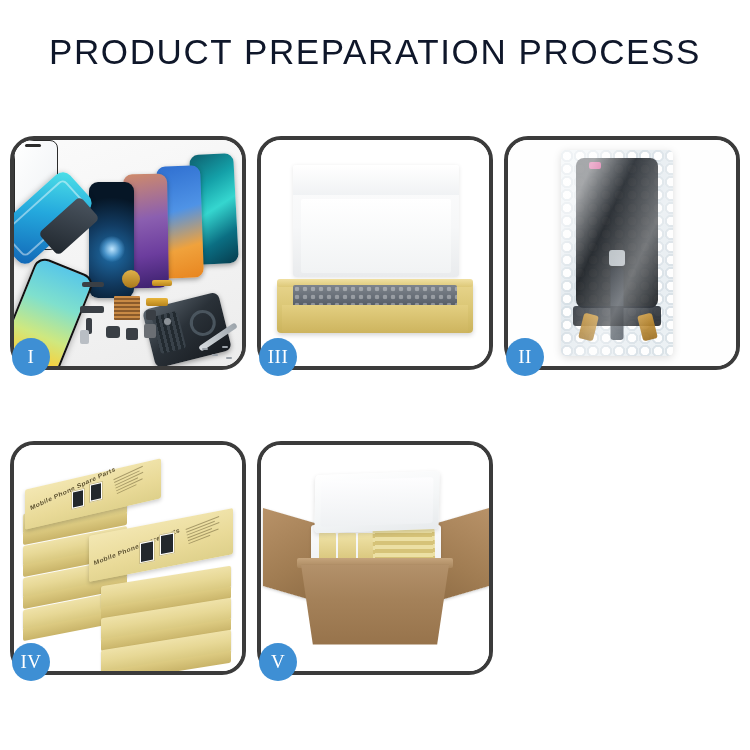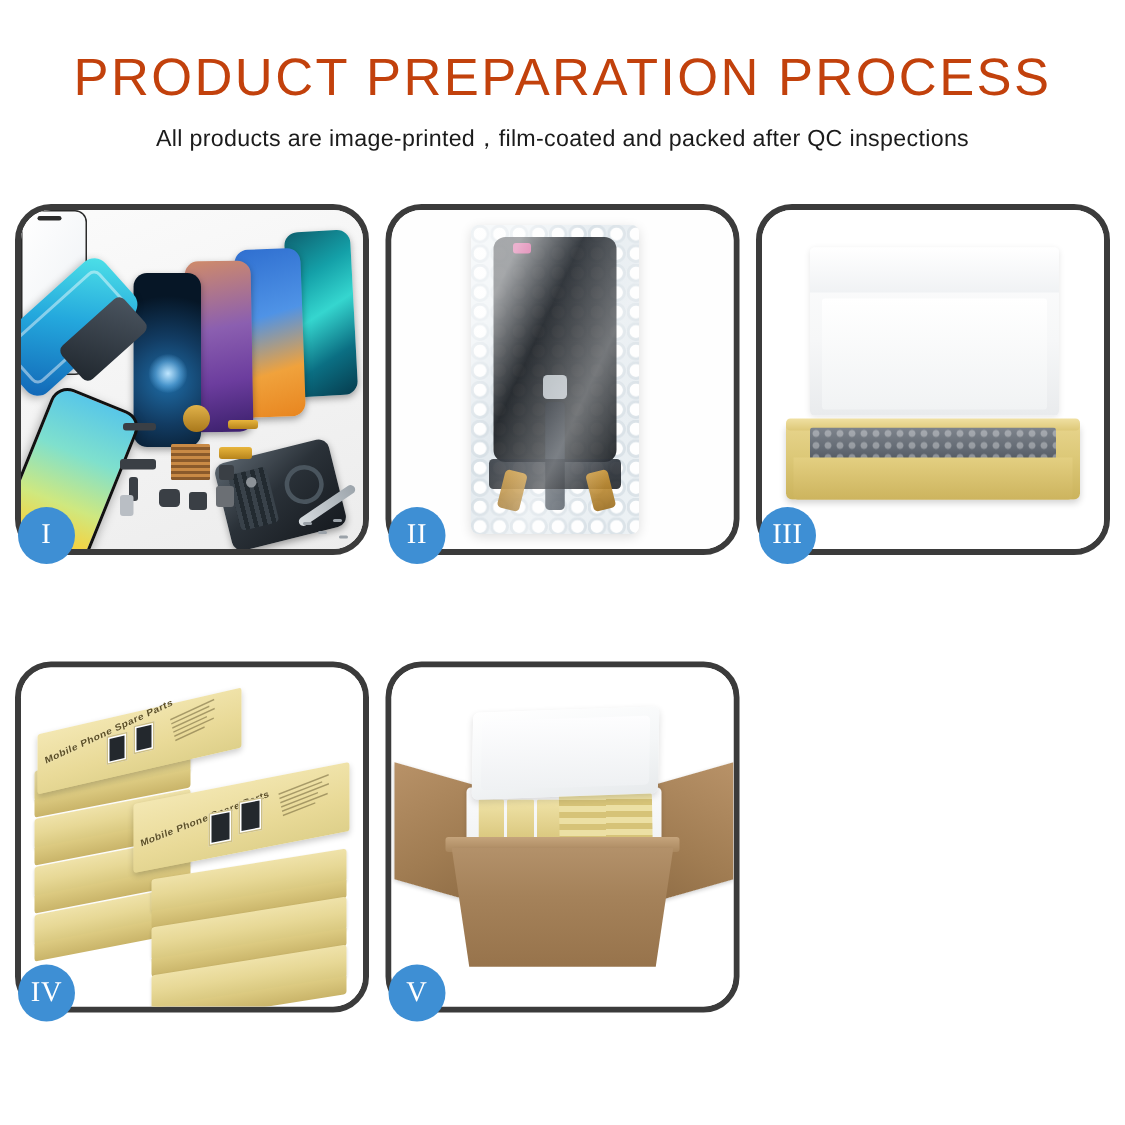--- a/index.html
+++ b/index.html
@@ -11,21 +11,21 @@
     position:relative;
   }
   .page{position:absolute;inset:0;}
 
   
   .header{position:absolute;left:0;top:0;width:750px;text-align:center;}
   .title{
     font-size:35px;
     letter-spacing:1.6px;
     font-weight:400;
-    color:#c2410c;
+    color:#0f172a;
     margin-top:34px;
     line-height:1;
     white-space:nowrap;
   }
   .subtitle{
     font-size:15.5px;
     color:#1b1b1b;
     margin-top:13px;
     letter-spacing:0.2px;
     white-space:nowrap;
@@ -399,21 +399,20 @@
     pointer-events:none;
   }
 </style>
 </head>
 <body>
 
 <div class="page">
 
   <div class="header">
     <div class="title">PRODUCT PREPARATION PROCESS</div>
-    <div class="subtitle">All products are image-printed，film-coated and packed after QC inspections</div>
   </div>
 
   <div class="grid">
 
     <div class="panel">
       <div class="panel-inner p1">
         <div class="fan">
           <div class="ph ph-a"></div>
           <div class="ph ph-b"></div>
           <div class="ph ph-c"></div>
@@ -444,47 +443,47 @@
             <div class="pt" style="left:68px;top:58px;width:12px;height:14px;background:#6b6f74"></div>
             <div class="pt" style="left:4px;top:64px;width:9px;height:14px;background:#b9bec4"></div>
             <div class="pt circle" style="left:88px;top:52px;width:7px;height:7px;background:#8c9298"></div>
           </div>
         </div>
       </div>
       <div class="badge">I</div>
     </div>
 
     <div class="panel">
+      <div class="panel-inner p3">
+        <div class="box3">
+          <div class="foam-lid"></div>
+          <div class="tray">
+            <div class="tray-lip"></div>
+            <div class="tray-inner"></div>
+            <div class="tray-front"></div>
+          </div>
+        </div>
+      </div>
+      <div class="badge">III</div>
+    </div>
+
+    <div class="panel">
       <div class="panel-inner p2">
         <div class="bubble-bag">
           <div class="lcd"></div>
           <div class="pink-dot"></div>
           <div class="flex-tab"></div>
           <div class="flex-cable"></div>
           <div class="bot-strip"></div>
           <div class="conn-l"></div>
           <div class="conn-r"></div>
           <div class="bag-gloss"></div>
         </div>
       </div>
       <div class="badge">II</div>
-    </div>
-
-    <div class="panel">
-      <div class="panel-inner p3">
-        <div class="box3">
-          <div class="foam-lid"></div>
-          <div class="tray">
-            <div class="tray-lip"></div>
-            <div class="tray-inner"></div>
-            <div class="tray-front"></div>
-          </div>
-        </div>
-      </div>
-      <div class="badge">III</div>
     </div>
 
     <div class="panel">
       <div class="panel-inner p4">
         <div class="stack">
 
           <div class="kbox" style="left:0;top:36px;width:104px;height:20px;transform:skewY(-11deg)">
               <span class="side"></span>
             </div>
           <div class="kbox" style="left:0;top:68px;width:104px;height:20px;transform:skewY(-11deg)">

